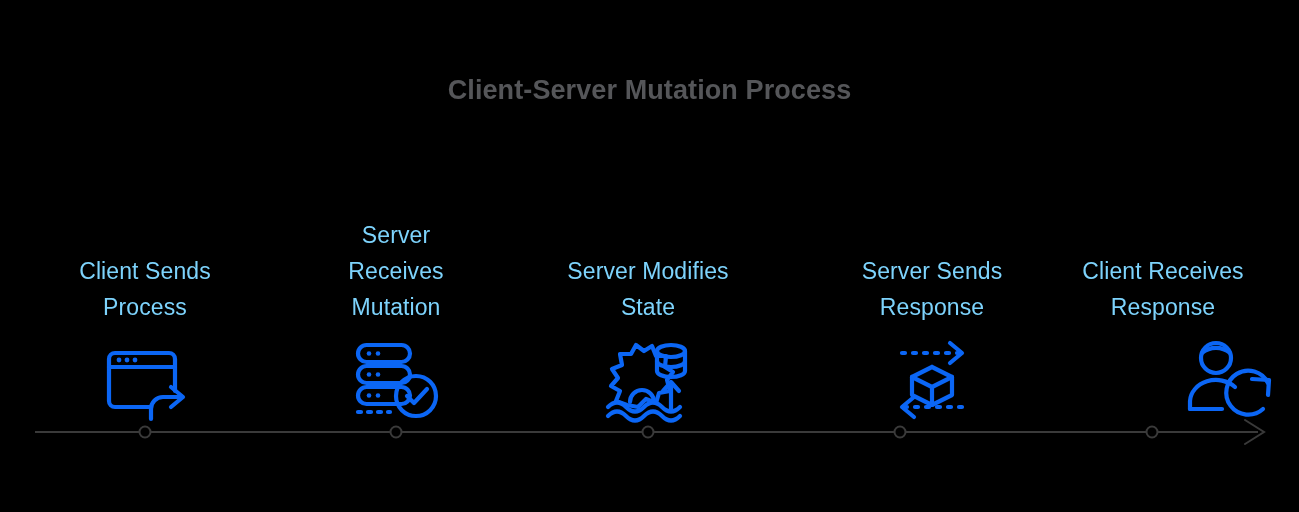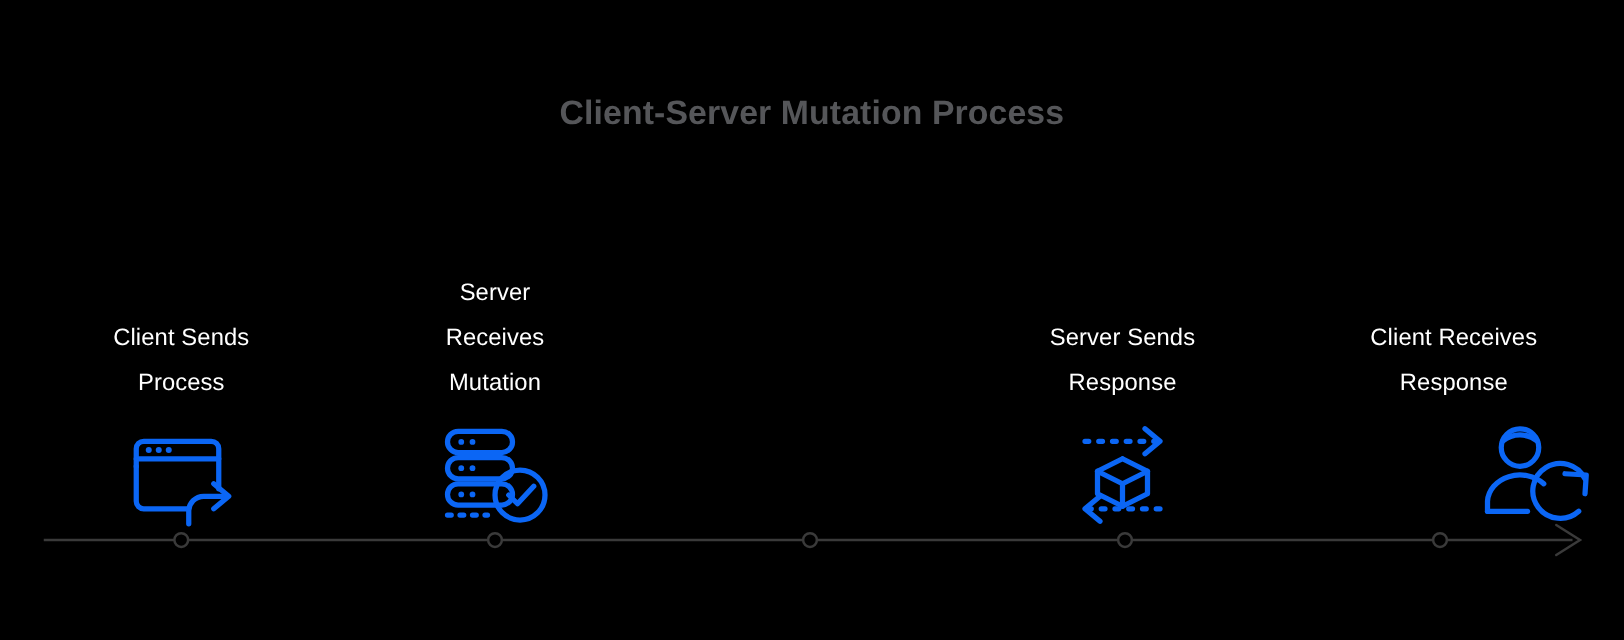--- a/index.html
+++ b/index.html
@@ -61,23 +61,23 @@
     width: 252px;
     height: 240px;
     display: flex;
     flex-direction: column;
     align-items: center;
     justify-content: flex-end;
   }
   .step-label {
     width: 230px;
     text-align: center;
-    font-size: 19px;
+    font-size: 23px;
     font-weight: 400;
-    color: #ffffff;
+    color: #7dd3fc;
     line-height: 36px;
     letter-spacing: 0.1px;
     margin: 8px 0 14px 0;
     white-space: pre-line;
   }
   .step-icon {
     width: 96px;
     height: 82px;
     display: block;
     margin-bottom: 14px;
@@ -157,22 +157,49 @@
             <line x1="10" y1="73" x2="42" y2="73"></line>
           </g>
           <g fill="none" stroke="#0b66f5" stroke-width="4.2" stroke-linecap="round" stroke-linejoin="round">
             <circle cx="68" cy="57" r="20"></circle>
             <polyline points="59,57 66,64 79,50"></polyline>
           </g>
         </svg>
       </div>
     </div>
 
-
-    <div class="step" style="left:772px;">
+    <div class="step" style="left:522px;">
+      <div class="step-label">Server Modifies
+State</div>
+      <div class="step-icon">
+        <svg viewBox="0 0 96 82">
+          <g fill="none" stroke="#0b66f5" stroke-width="4.2" stroke-linecap="round" stroke-linejoin="round">
+
+            <ellipse cx="71" cy="12" rx="14" ry="6"></ellipse>
+            <path d="M57 12 V32 a14 6 0 0 0 28 0 V12"></path>
+            <path d="M57 22 a14 6 0 0 0 28 0"></path>
+
+            <line x1="71" y1="70" x2="71" y2="44"></line>
+            <polyline points="63,52 71,43 79,52"></polyline>
+
+            <path d="M27 66
+                     L16 62 L20 52 L11 47 L18 39 L12 30 L22 26 L20 15
+                     L31 15 L36 6 L44 12 L52 7 L56 17 L66 17 L65 28
+                     L73 33 L67 41 L70 52 L59 54 L56 64 L46 60 L38 68 Z"></path>
+
+            <path d="M30 63 a12 12 0 0 1 24 0"></path>
+
+            <path d="M8 68 q9 -9 18 0 q9 9 18 0 q9 -9 18 0 q9 9 18 0"></path>
+            <path d="M8 77 q9 -9 18 0 q9 9 18 0 q9 -9 18 0 q9 9 18 0"></path>
+          </g>
+        </svg>
+      </div>
+    </div>
+
+    <div class="step" style="left:806px;">
       <div class="step-label">Server Sends
 Response</div>
       <div class="step-icon">
         <svg viewBox="0 0 96 82">
           <g fill="none" stroke="#0b66f5" stroke-width="4.2" stroke-linecap="round" stroke-linejoin="round">
 
             <line x1="18" y1="14" x2="76" y2="14" stroke-dasharray="3 8"></line>
             <polyline points="66,4 78,14 66,24"></polyline>
 
             <line x1="78" y1="68" x2="20" y2="68" stroke-dasharray="3 8"></line>

